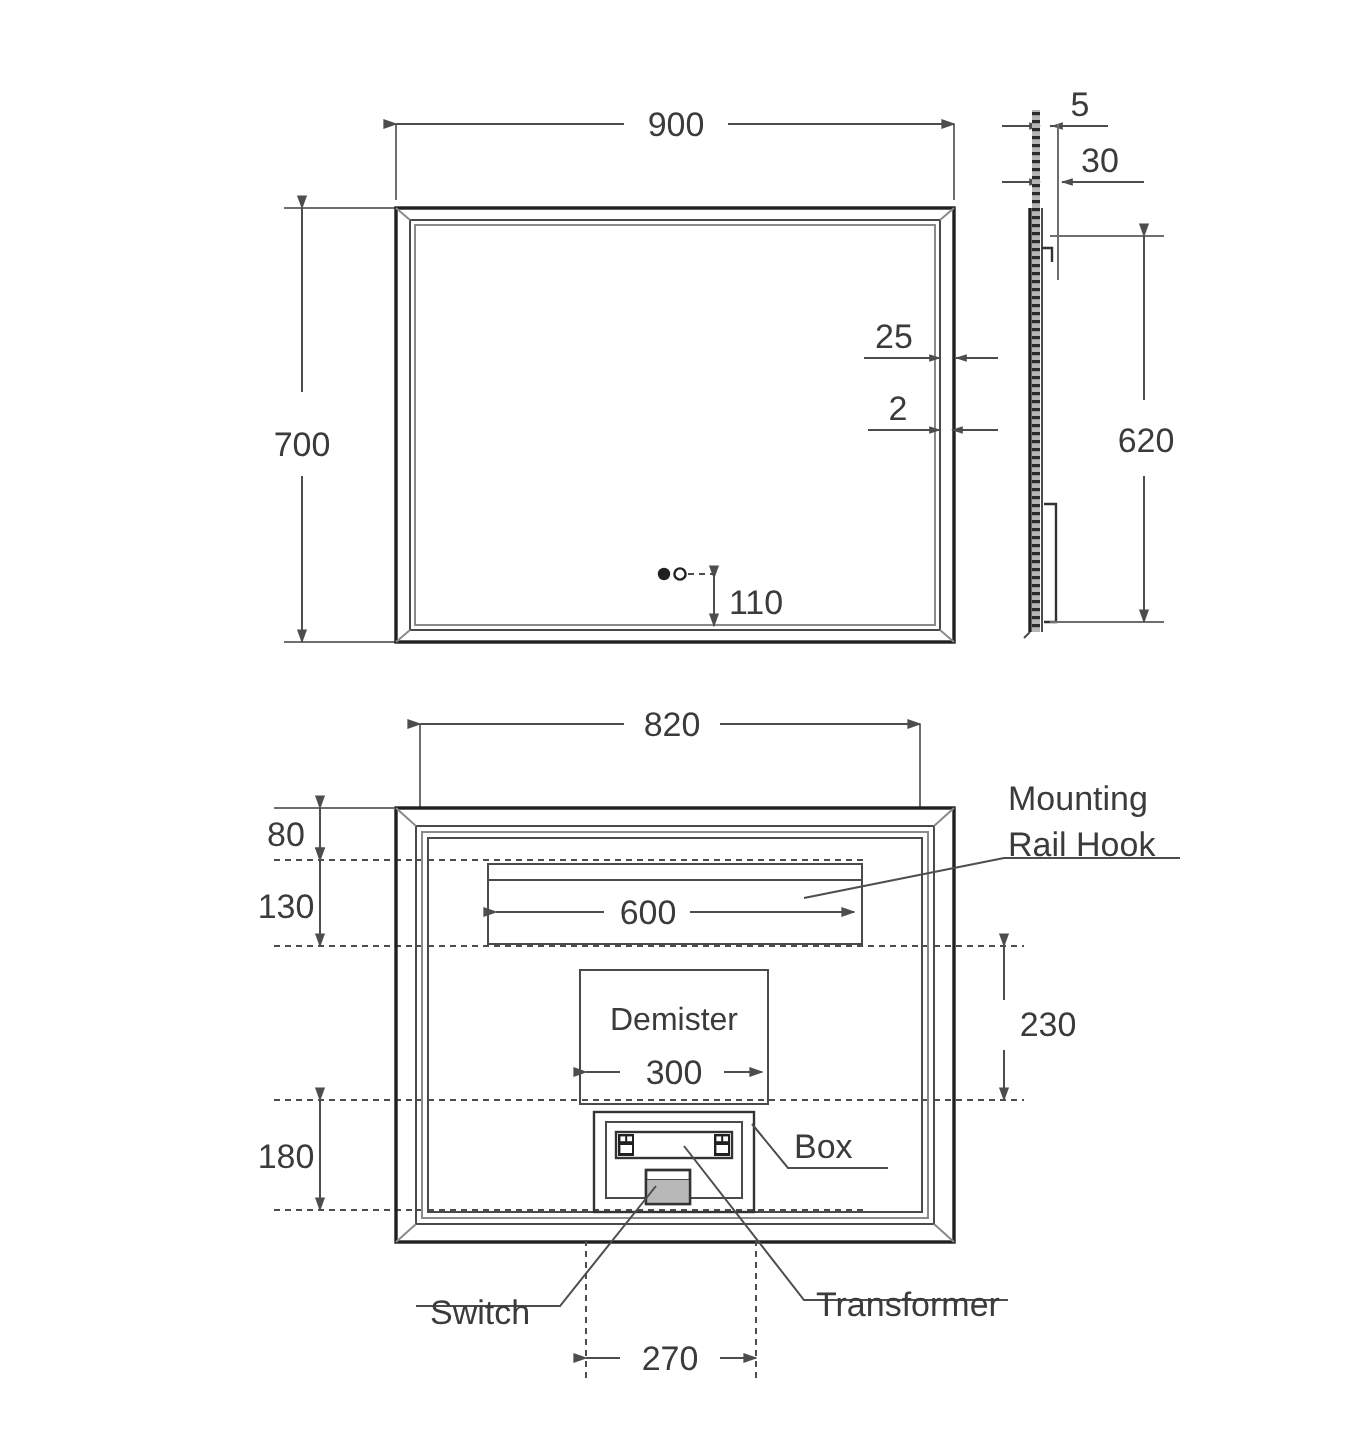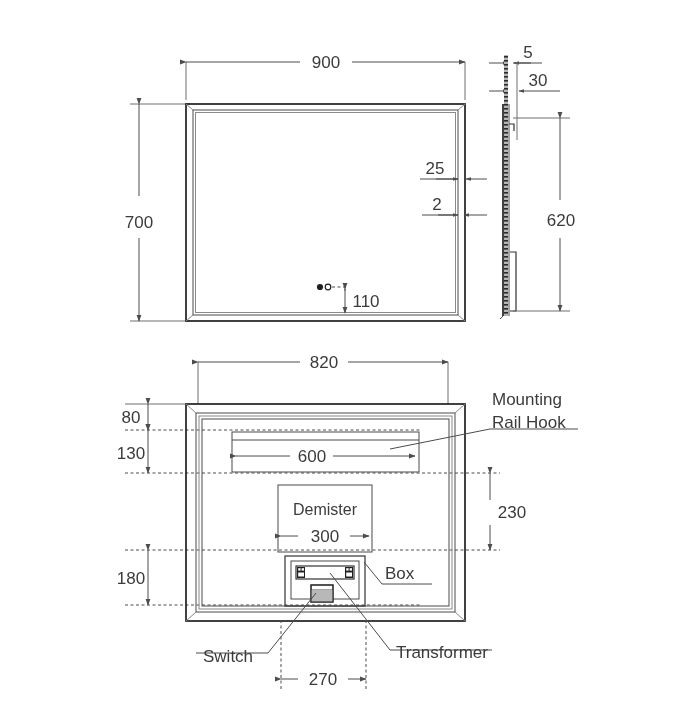--- a/index.html
+++ b/index.html
@@ -11,20 +11,21 @@
     width: 682px;
     height: 720px;
     font-family: "Liberation Sans", sans-serif;
     color: #231f20;
     overflow: hidden;
   }
   #drawing-root {
     position: relative;
     width: 584px;
     height: 720px;
+    margin-left: 12px;
   }
   svg#tech-drawing {
     display: block;
     width: 682px;
     height: 720px;
   }
   .dim-text {
     font-family: "Liberation Sans", sans-serif;
     font-size: 17px;
     fill: #3b3b3b;

